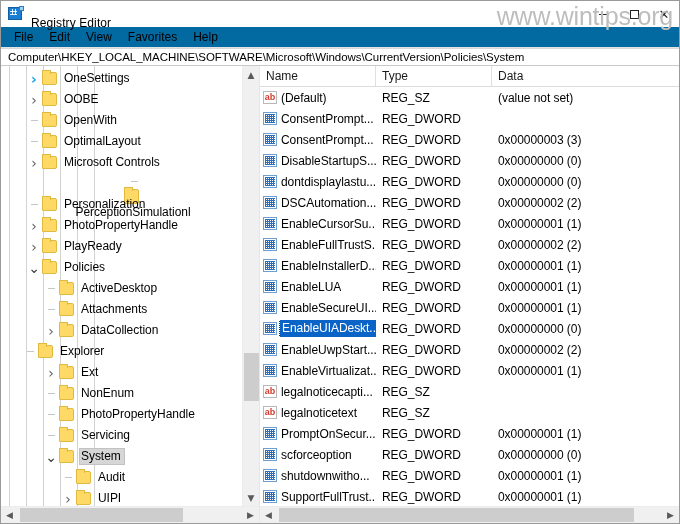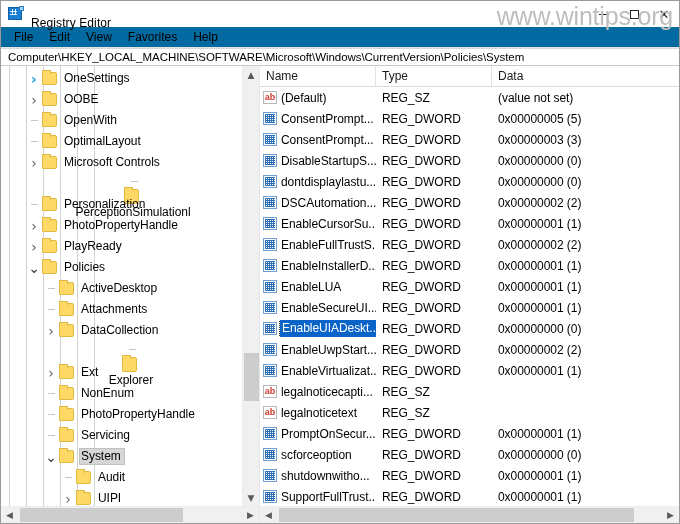--- a/index.html
+++ b/index.html
@@ -407,21 +407,21 @@
               <div class="tree-row" style="padding-left: 42px;">
                 <div class="twisty leaf"></div>
                 <div class="folder"></div>
                 <div class="tree-label">Attachments</div>
               </div>
               <div class="tree-row" style="padding-left: 42px;">
                 <div class="twisty" style="font-size: 14px;">›</div>
                 <div class="folder"></div>
                 <div class="tree-label">DataCollection</div>
               </div>
-              <div class="tree-row" style="padding-left: 21px; flex-direction: column;">
+              <div class="tree-row" style="padding-left: 21px;">
                 <div class="twisty leaf"></div>
                 <div class="folder"></div>
                 <div class="tree-label">Explorer</div>
               </div>
               <div class="tree-row" style="padding-left: 42px;">
                 <div class="twisty" style="font-size: 14px;">›</div>
                 <div class="folder"></div>
                 <div class="tree-label">Ext</div>
               </div>
               <div class="tree-row" style="padding-left: 42px;">
@@ -489,21 +489,20 @@
                 </div>
                 <div class="cell cell-type">REG_SZ</div>
                 <div class="cell cell-data">(value not set)</div>
               </div>
               <div class="lv-row">
                 <div class="cell cell-name">
                   <div class="vicon dword"></div>
                   <span class="name-text">ConsentPrompt...</span>
                 </div>
                 <div class="cell cell-type">REG_DWORD</div>
-                <div class="cell cell-data">0x00000005 (5)</div>
               </div>
               <div class="lv-row">
                 <div class="cell cell-name">
                   <div class="vicon dword"></div>
                   <span class="name-text">ConsentPrompt...</span>
                 </div>
                 <div class="cell cell-type">REG_DWORD</div>
                 <div class="cell cell-data">0x00000003 (3)</div>
               </div>
               <div class="lv-row">

